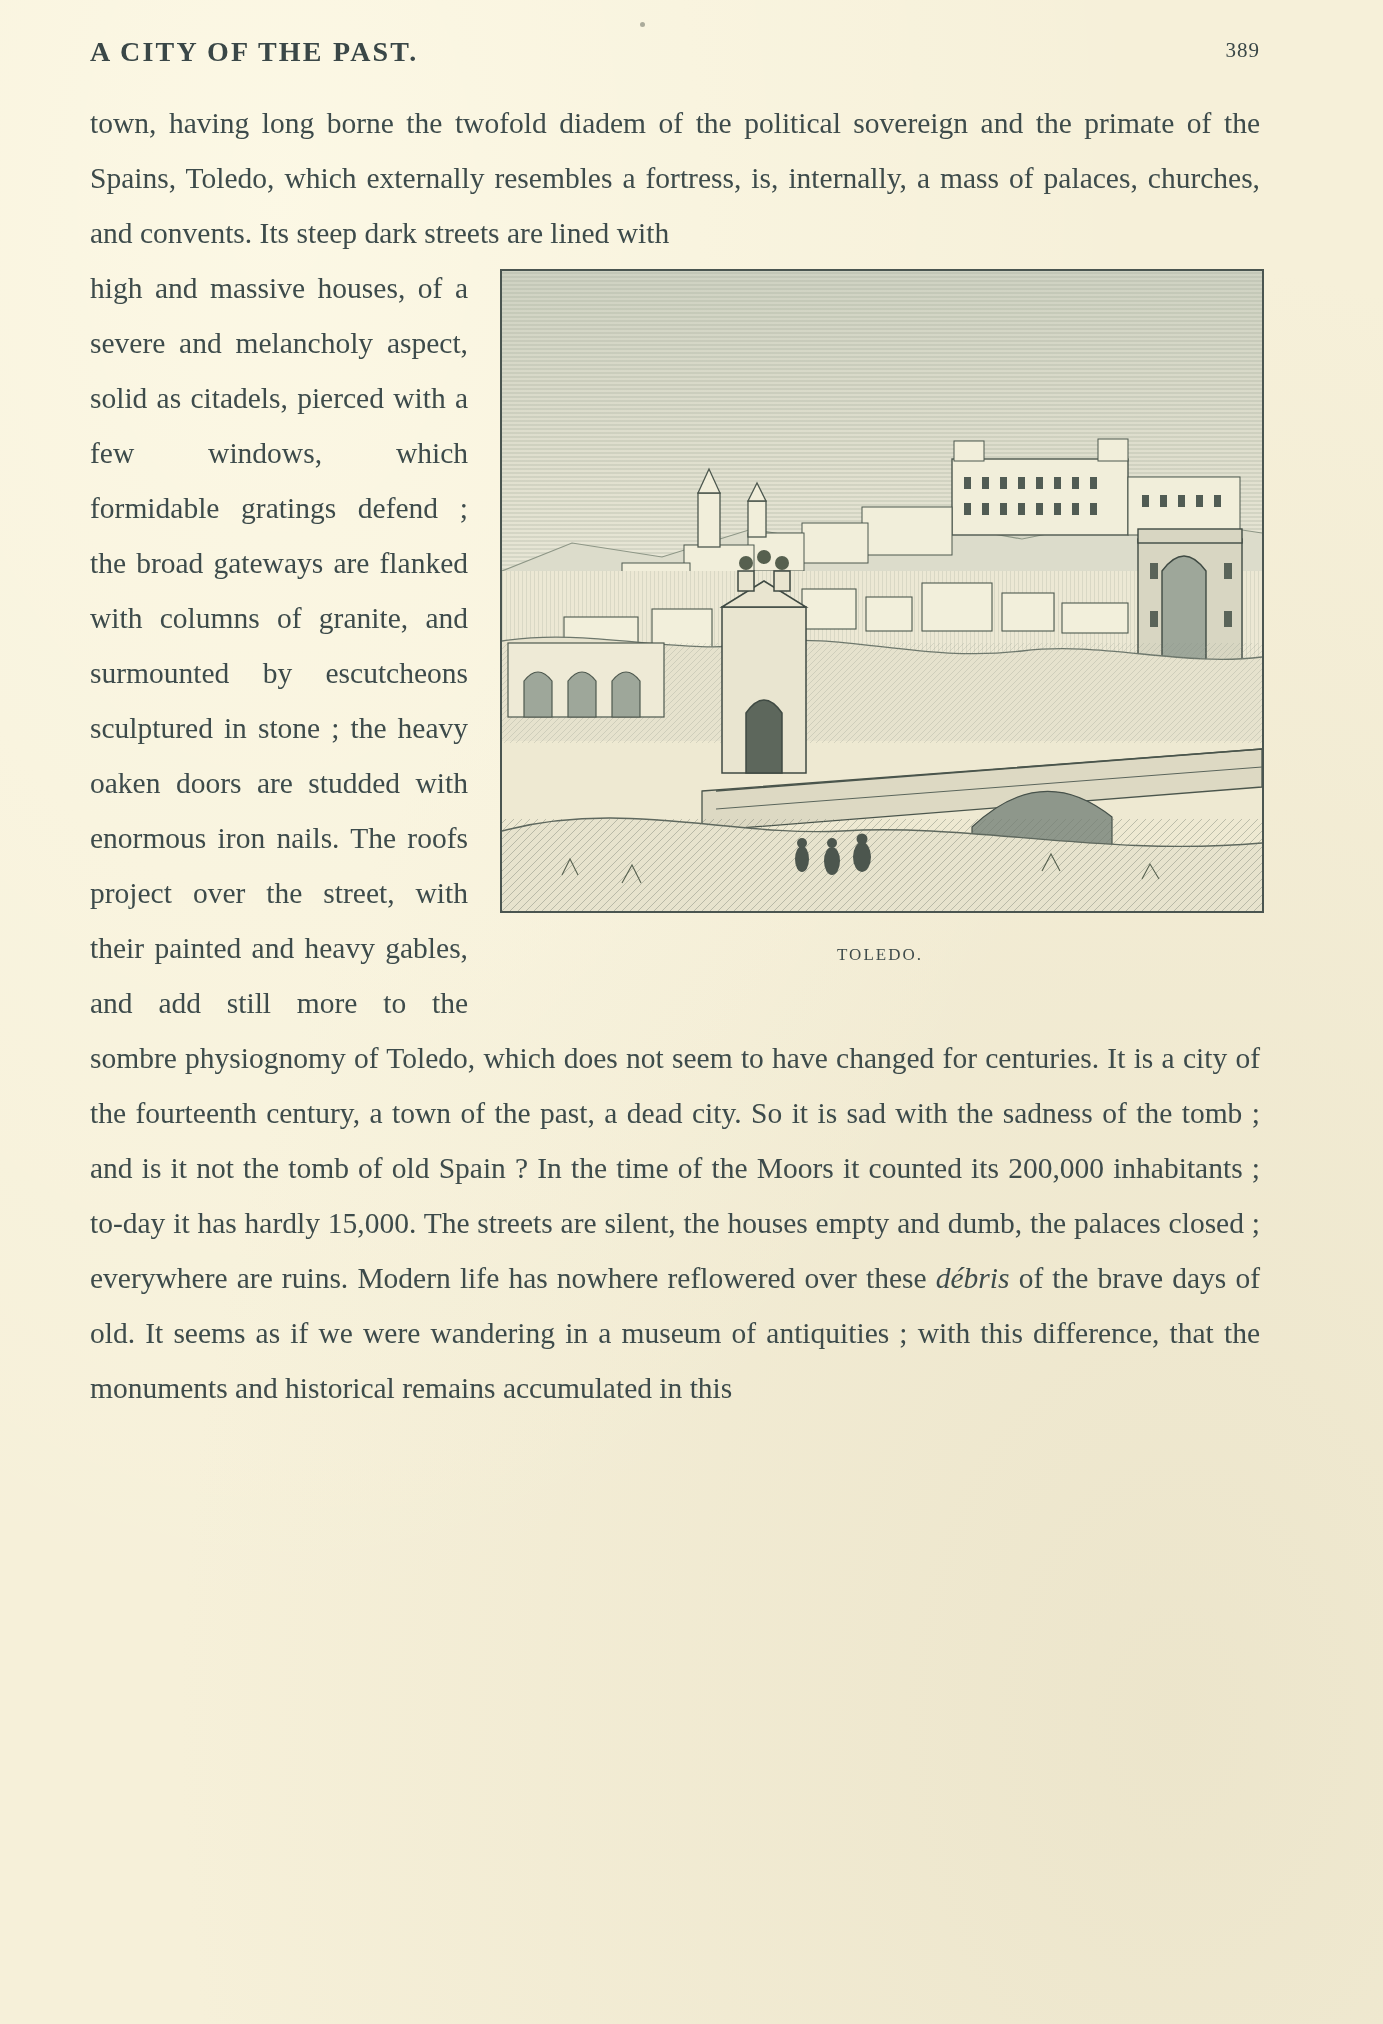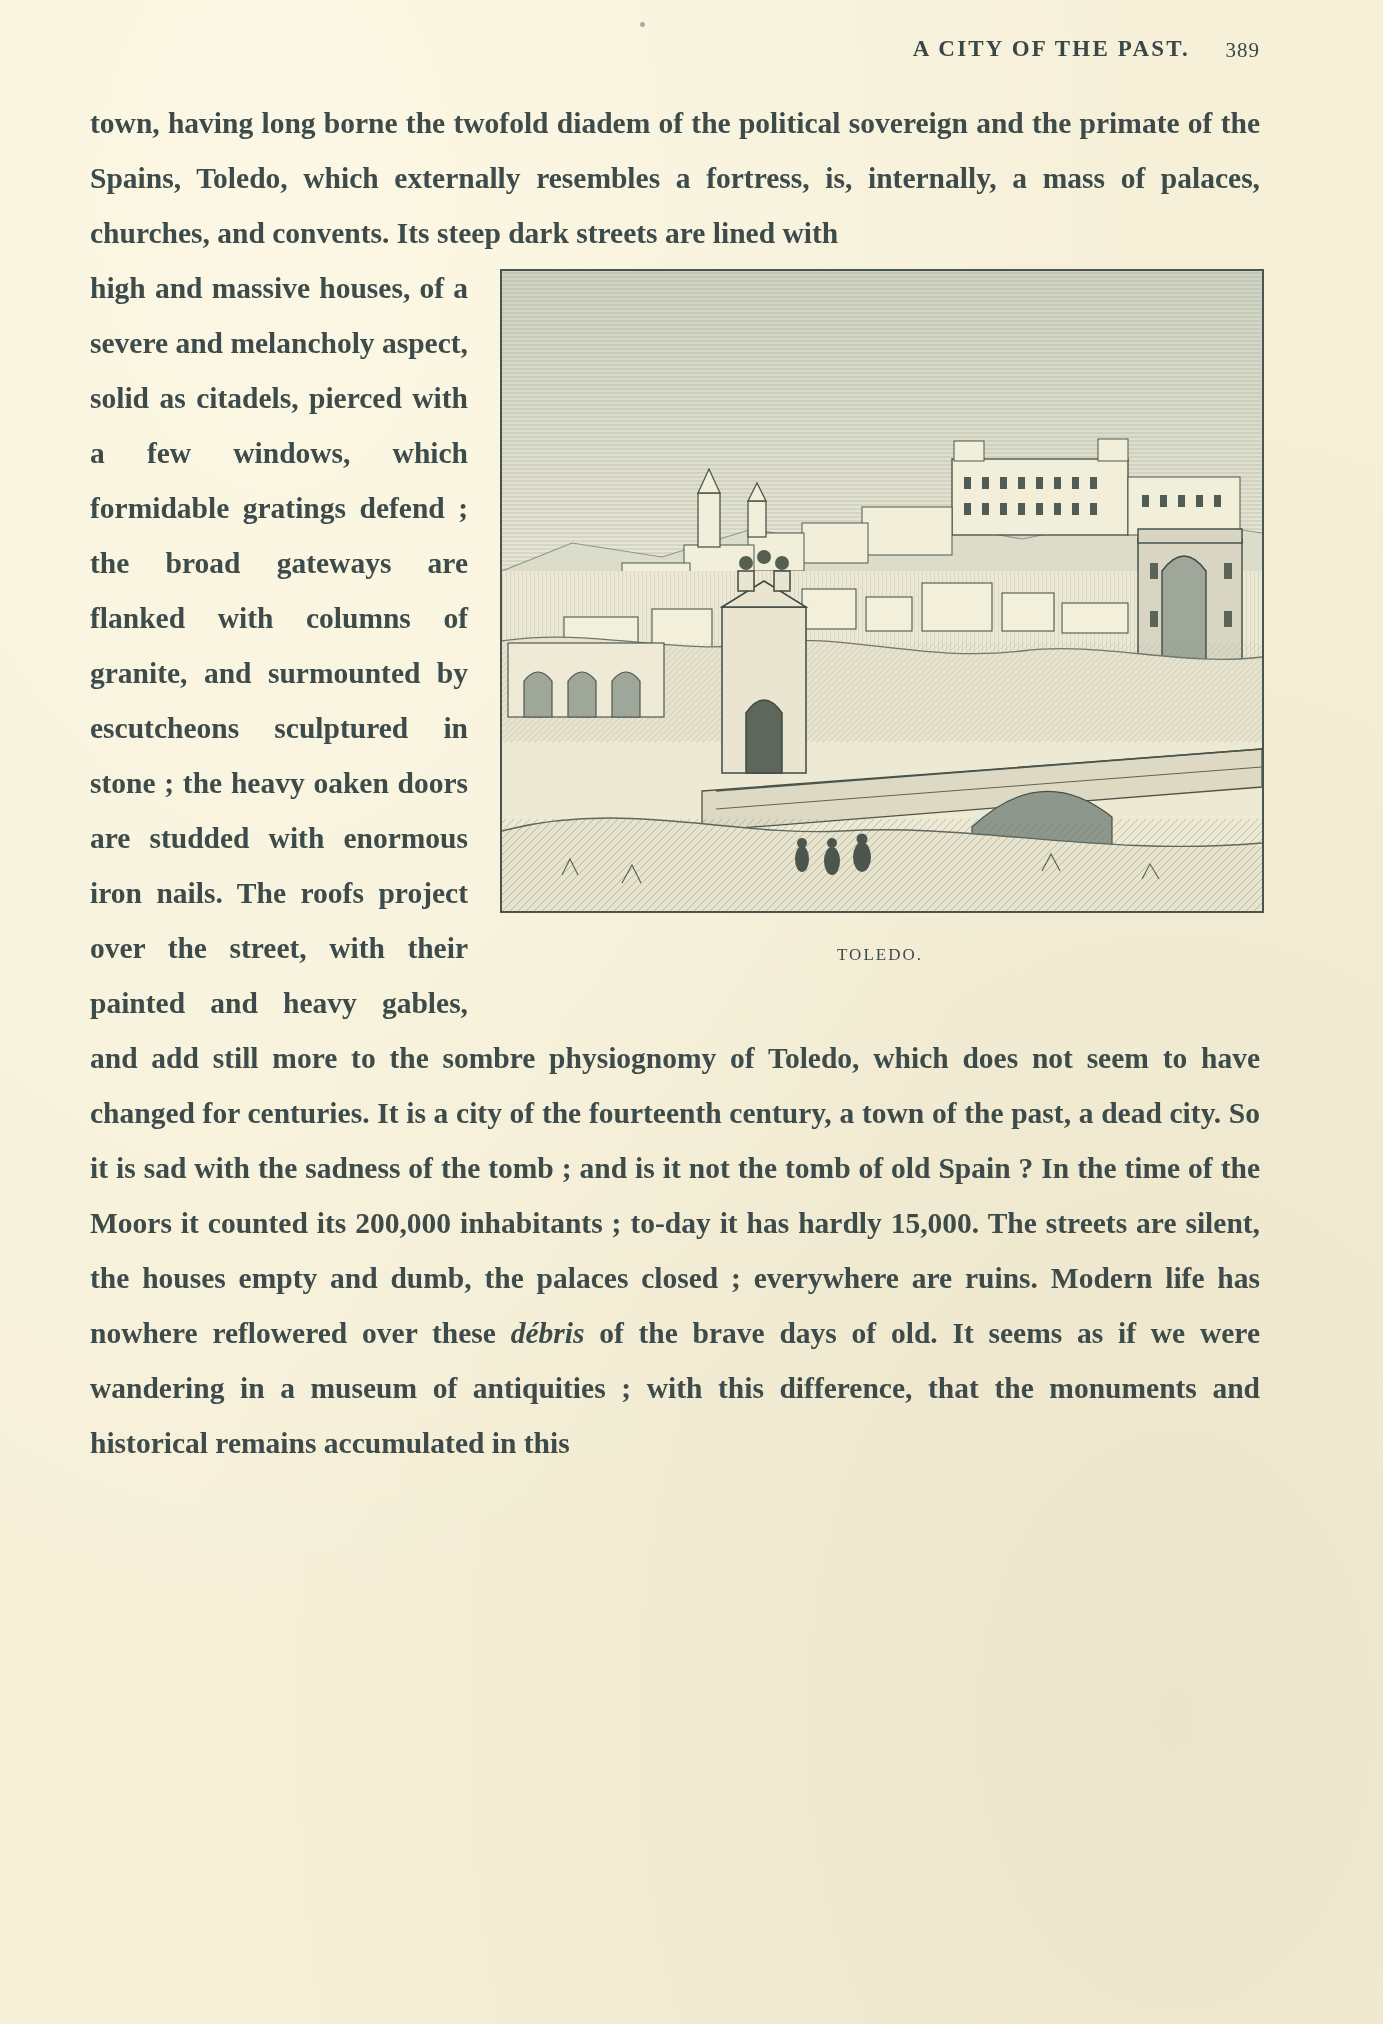--- a/index.html
+++ b/index.html
@@ -39,22 +39,22 @@
     position: absolute;
     top: 36px;
     left: 0;
     width: 1170px;
     height: 34px;
   }
   .header-title {
     position: absolute;
     left: 0;
     width: 1100px;
-    text-align: right;
-    font-size: 23px;
+    text-align: left;
+    font-size: 28px;
     letter-spacing: 2.2px;
     font-variant: small-caps;
     text-transform: uppercase;
     color: #3a4747;
     font-weight: 600;
   }
   .page-number {
     position: absolute;
     right: 0;
     top: 2px;
@@ -76,21 +76,20 @@
     left: 0;
     width: 1170px;
     font-size: 29.5px;
     line-height: 55px;
     color: #3d4b4b;
   }
   p {
     margin: 0;
     text-align: justify;
     text-align-last: left;
-    font-weight: bold;
   }
   .para-top p { text-align: justify; }
   .flow-wrap::after {
     content: "";
     display: block;
     clear: both;
   }
 
   
   .figure {

